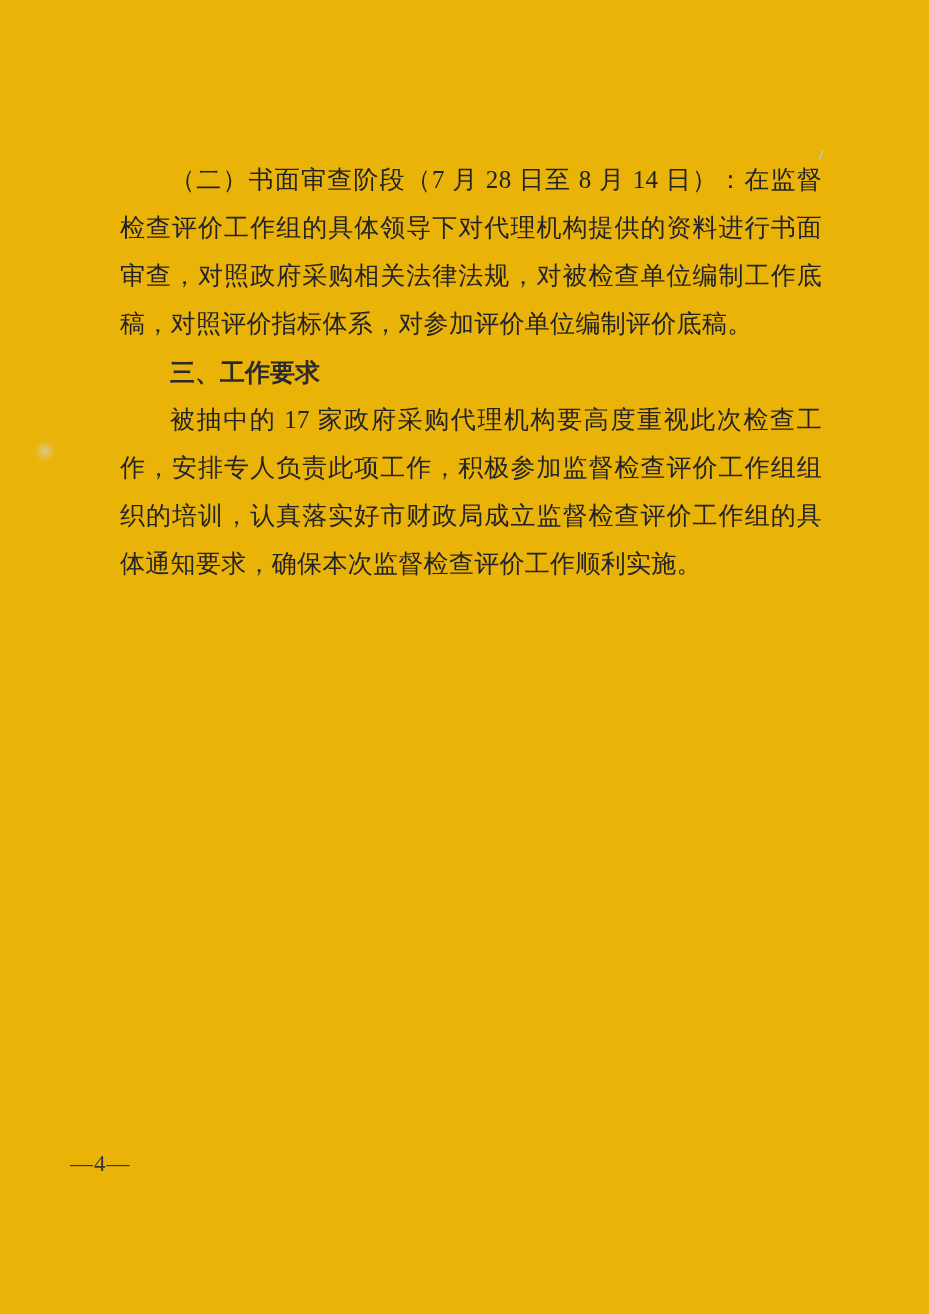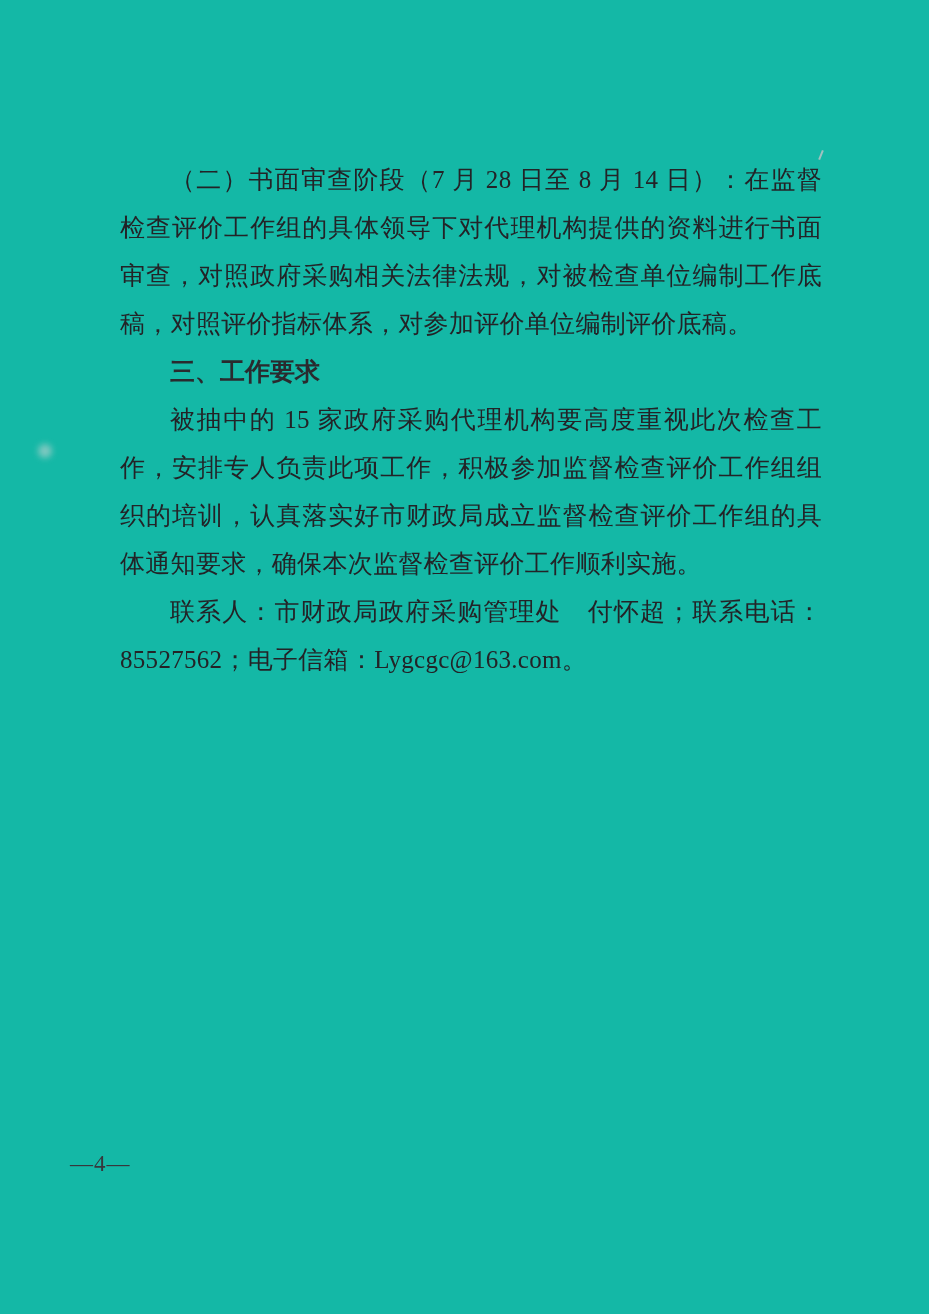--- a/index.html
+++ b/index.html
@@ -4,21 +4,21 @@
 <style>
   html, body {
     margin: 0;
     padding: 0;
     background: #ffffff;
   }
   .page {
     position: relative;
     width: 929px;
     height: 1314px;
-    background: #14b8a6;
+    background: #eab308;
     overflow: hidden;
     font-family: "Liberation Serif", "DejaVu Serif", serif;
     color: #232327;
   }
   .content {
     position: absolute;
     left: 120px;
     top: 156px;
     width: 702px;
   }
@@ -26,21 +26,21 @@
     margin: 0;
     font-size: 25px;
     line-height: 48px;
     text-align: justify;
     text-justify: inter-ideograph;
     text-indent: 2em;
     letter-spacing: 0.3px;
   }
   .section-heading {
     margin: 0;
-    font-family: Liberation Serif, serif;
+    font-family: Liberation Sans, sans-serif;
     font-weight: bold;
     font-size: 25px;
     line-height: 48px;
     text-indent: 2em;
     color: #2a2a2e;
   }
   .page-number {
     position: absolute;
     left: 70px;
     top: 1150px;
@@ -75,19 +75,18 @@
 <body>
 
 <div class="page">
 
   <span class="artifact-tick"></span>
   <span class="artifact-smudge"></span>
 
   <div class="content">
     <p class="body-para">（二）书面审查阶段（7 月 28 日至 8 月 14 日）：在监督检查评价工作组的具体领导下对代理机构提供的资料进行书面审查，对照政府采购相关法律法规，对被检查单位编制工作底稿，对照评价指标体系，对参加评价单位编制评价底稿。</p>
     <h3 class="section-heading">三、工作要求</h3>
-    <p class="body-para">被抽中的 15 家政府采购代理机构要高度重视此次检查工作，安排专人负责此项工作，积极参加监督检查评价工作组组织的培训，认真落实好市财政局成立监督检查评价工作组的具体通知要求，确保本次监督检查评价工作顺利实施。</p>
-    <p class="body-para">联系人：市财政局政府采购管理处　付怀超；联系电话：85527562；电子信箱：Lygcgc@163.com。</p>
+    <p class="body-para">被抽中的 17 家政府采购代理机构要高度重视此次检查工作，安排专人负责此项工作，积极参加监督检查评价工作组组织的培训，认真落实好市财政局成立监督检查评价工作组的具体通知要求，确保本次监督检查评价工作顺利实施。</p>
   </div>
 
   <div class="page-number">—4—</div>
 
 </div>
 
 </body></html>

